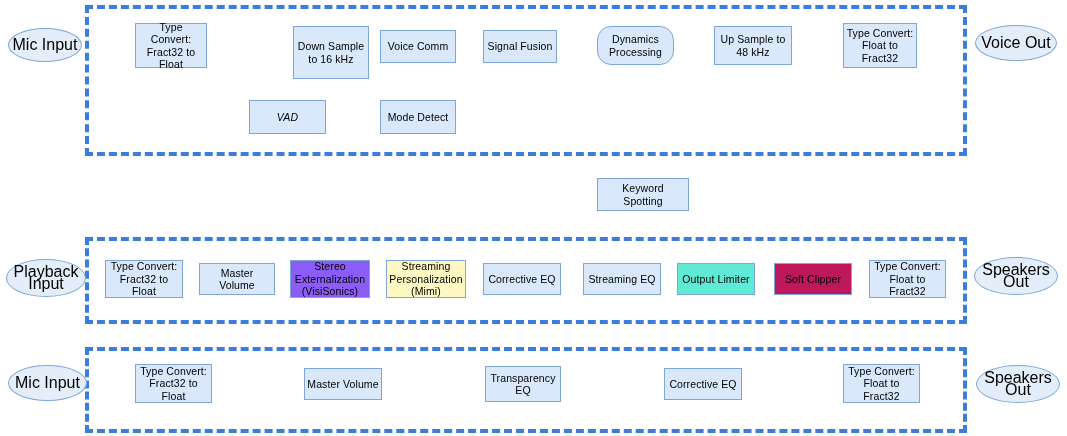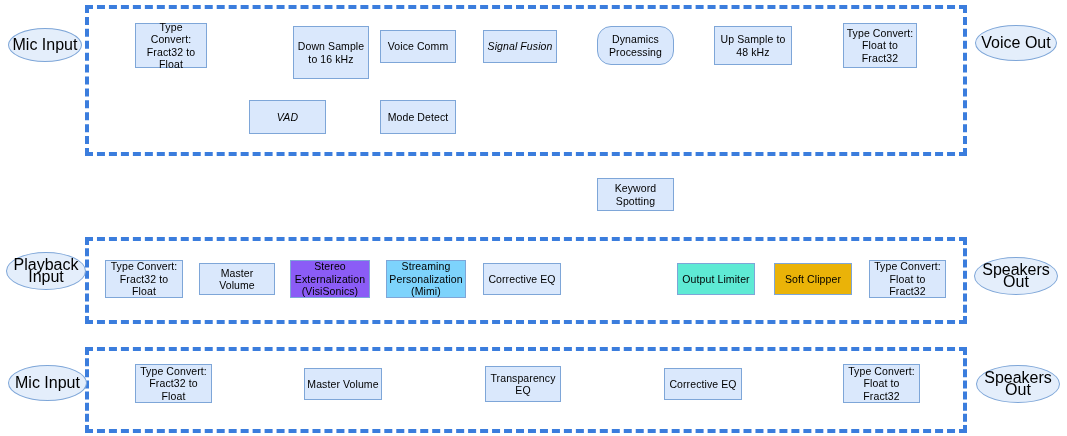--- a/index.html
+++ b/index.html
@@ -58,61 +58,62 @@
 <body>
 
 <div id="canvas" style="background: rgb(255, 255, 255);">
 
   <div class="dashed-group" id="group-0" style="left: 85px; top: 5px; width: 882px; height: 151px; border-color: rgb(59, 125, 221);"></div>
   <div class="dashed-group" id="group-1" style="left: 85px; top: 237px; width: 882px; height: 87px; border-color: rgb(59, 125, 221);"></div>
   <div class="dashed-group" id="group-2" style="left: 85px; top: 347px; width: 882px; height: 86px; border-color: rgb(59, 125, 221);"></div>
 
   <div class="node-ellipse" id="ep-0" style="left: 8px; top: 28px; width: 74px; height: 34px; background: rgb(228, 238, 251); border-color: rgb(126, 166, 216); color: rgb(0, 0, 0);">Mic Input</div>
   <div class="node-ellipse" id="ep-1" style="left: 975px; top: 25px; width: 82px; height: 36px; background: rgb(228, 238, 251); border-color: rgb(126, 166, 216); color: rgb(0, 0, 0);">Voice Out</div>
-  <div class="node-ellipse" id="ep-2" style="left: 6px; top: 252px; width: 80px; height: 38px; background: rgb(228, 238, 251); border-color: rgb(126, 166, 216); color: rgb(0, 0, 0);">Playback
+  <div class="node-ellipse" id="ep-2" style="left: 6px; top: 259px; width: 80px; height: 38px; background: rgb(228, 238, 251); border-color: rgb(126, 166, 216); color: rgb(0, 0, 0);">Playback
 Input</div>
   <div class="node-ellipse" id="ep-3" style="left: 974px; top: 257px; width: 84px; height: 38px; background: rgb(228, 238, 251); border-color: rgb(126, 166, 216); color: rgb(0, 0, 0);">Speakers
 Out</div>
   <div class="node-ellipse" id="ep-4" style="left: 8px; top: 365px; width: 79px; height: 36px; background: rgb(228, 238, 251); border-color: rgb(126, 166, 216); color: rgb(0, 0, 0);">Mic Input</div>
   <div class="node-ellipse" id="ep-5" style="left: 976px; top: 365px; width: 84px; height: 38px; background: rgb(228, 238, 251); border-color: rgb(126, 166, 216); color: rgb(0, 0, 0);">Speakers
 Out</div>
 
   <div class="node-box" id="vp-0" style="left: 135px; top: 23px; width: 72px; height: 45px; background: rgb(218, 232, 252); border-color: rgb(126, 166, 216); color: rgb(0, 0, 0);">Type Convert:
 Fract32 to
 Float</div>
   <div class="node-box" id="vp-1" style="left: 249px; top: 26px; width: 76px; height: 53px; background: rgb(218, 232, 252); border-color: rgb(126, 166, 216); color: rgb(0, 0, 0); margin-left: 44px;">Down Sample
 to 16 kHz</div>
   <div class="node-box" id="vp-2" style="left: 366px; top: 30px; width: 76px; height: 33px; background: rgb(218, 232, 252); border-color: rgb(126, 166, 216); color: rgb(0, 0, 0); margin-left: 14px;">Voice Comm</div>
-  <div class="node-box" id="vp-3" style="left: 483px; top: 30px; width: 74px; height: 33px; background: rgb(218, 232, 252); border-color: rgb(126, 166, 216); color: rgb(0, 0, 0); font-style: italic;">Signal Fusion</div>
+  <div class="node-box" id="vp-3" style="left: 483px; top: 30px; width: 74px; height: 33px; background: rgb(218, 232, 252); border-color: rgb(126, 166, 216); color: rgb(0, 0, 0);">Signal Fusion</div>
   <div class="node-box" id="vp-4" style="left: 597px; top: 26px; width: 77px; height: 39px; background: rgb(218, 232, 252); border-color: rgb(126, 166, 216); color: rgb(0, 0, 0); border-radius: 14px;">Dynamics
 Processing</div>
   <div class="node-box" id="vp-5" style="left: 714px; top: 26px; width: 78px; height: 39px; background: rgb(218, 232, 252); border-color: rgb(126, 166, 216); color: rgb(0, 0, 0);">Up Sample to
 48 kHz</div>
   <div class="node-box" id="vp-6" style="left: 843px; top: 23px; width: 74px; height: 45px; background: rgb(218, 232, 252); border-color: rgb(126, 166, 216); color: rgb(0, 0, 0);">Type Convert:
 Float to
 Fract32</div>
   <div class="node-box" id="vp-7" style="left: 249px; top: 100px; width: 77px; height: 34px; background: rgb(218, 232, 252); border-color: rgb(126, 166, 216); color: rgb(0, 0, 0); font-style: italic;">VAD</div>
   <div class="node-box" id="vp-8" style="left: 366px; top: 100px; width: 76px; height: 34px; background: rgb(218, 232, 252); border-color: rgb(126, 166, 216); color: rgb(0, 0, 0); margin-left: 14px;">Mode Detect</div>
 
-  <div class="node-box" id="kw-0" style="left: 597px; top: 178px; width: 77px; height: 33px; background: rgb(218, 232, 252); border-color: rgb(126, 166, 216); color: rgb(0, 0, 0);">Keyword
+  <div class="node-box" id="kw-0" style="left: 597px; top: 178px; width: 92px; height: 33px; background: rgb(218, 232, 252); border-color: rgb(126, 166, 216); color: rgb(0, 0, 0);">Keyword
 Spotting</div>
 
   <div class="node-box" id="pp-0" style="left: 105px; top: 260px; width: 78px; height: 38px; background: rgb(218, 232, 252); border-color: rgb(126, 166, 216); color: rgb(0, 0, 0);">Type Convert:
 Fract32 to
 Float</div>
   <div class="node-box" id="pp-1" style="left: 199px; top: 263px; width: 76px; height: 32px; background: rgb(218, 232, 252); border-color: rgb(126, 166, 216); color: rgb(0, 0, 0);">Master Volume</div>
   <div class="node-box" id="pp-2" style="left: 290px; top: 260px; width: 80px; height: 38px; background: #8b5cf6; border-color: rgb(126, 166, 216); color: rgb(0, 0, 0);">Stereo
 Externalization
 (VisiSonics)</div>
-  <div class="node-box" id="pp-3" style="left: 386px; top: 260px; width: 80px; height: 38px; background: #7dd3fc; border-color: rgb(126, 166, 216); color: rgb(0, 0, 0);">Streaming
+  <div class="node-box" id="pp-3" style="left: 386px; top: 260px; width: 80px; height: 38px; background: #fef9c3; border-color: rgb(126, 166, 216); color: rgb(0, 0, 0);">Streaming
 Personalization
 (Mimi)</div>
   <div class="node-box" id="pp-4" style="left: 483px; top: 263px; width: 78px; height: 32px; background: rgb(218, 232, 252); border-color: rgb(126, 166, 216); color: rgb(0, 0, 0);">Corrective EQ</div>
+  <div class="node-box" id="pp-5" style="left: 583px; top: 263px; width: 78px; height: 32px; background: rgb(218, 232, 252); border-color: rgb(126, 166, 216); color: rgb(0, 0, 0);">Streaming EQ</div>
   <div class="node-box" id="pp-6" style="left: 677px; top: 263px; width: 78px; height: 32px; background: #5eead4; border-color: rgb(126, 166, 216); color: rgb(0, 0, 0);">Output Limiter</div>
-  <div class="node-box" id="pp-7" style="left: 774px; top: 263px; width: 78px; height: 32px; background: #eab308; border-color: rgb(126, 166, 216); color: rgb(0, 0, 0);">Soft Clipper</div>
+  <div class="node-box" id="pp-7" style="left: 774px; top: 263px; width: 78px; height: 32px; background: #be185d; border-color: rgb(126, 166, 216); color: rgb(0, 0, 0);">Soft Clipper</div>
   <div class="node-box" id="pp-8" style="left: 869px; top: 260px; width: 77px; height: 38px; background: rgb(218, 232, 252); border-color: rgb(126, 166, 216); color: rgb(0, 0, 0);">Type Convert:
 Float to
 Fract32</div>
 
   <div class="node-box" id="tp-0" style="left: 135px; top: 364px; width: 77px; height: 39px; background: rgb(218, 232, 252); border-color: rgb(126, 166, 216); color: rgb(0, 0, 0);">Type Convert:
 Fract32 to
 Float</div>
   <div class="node-box" id="tp-1" style="left: 304px; top: 368px; width: 78px; height: 32px; background: rgb(218, 232, 252); border-color: rgb(126, 166, 216); color: rgb(0, 0, 0);">Master Volume</div>
   <div class="node-box" id="tp-2" style="left: 485px; top: 366px; width: 76px; height: 36px; background: rgb(218, 232, 252); border-color: rgb(126, 166, 216); color: rgb(0, 0, 0);">Transparency
 EQ</div>

